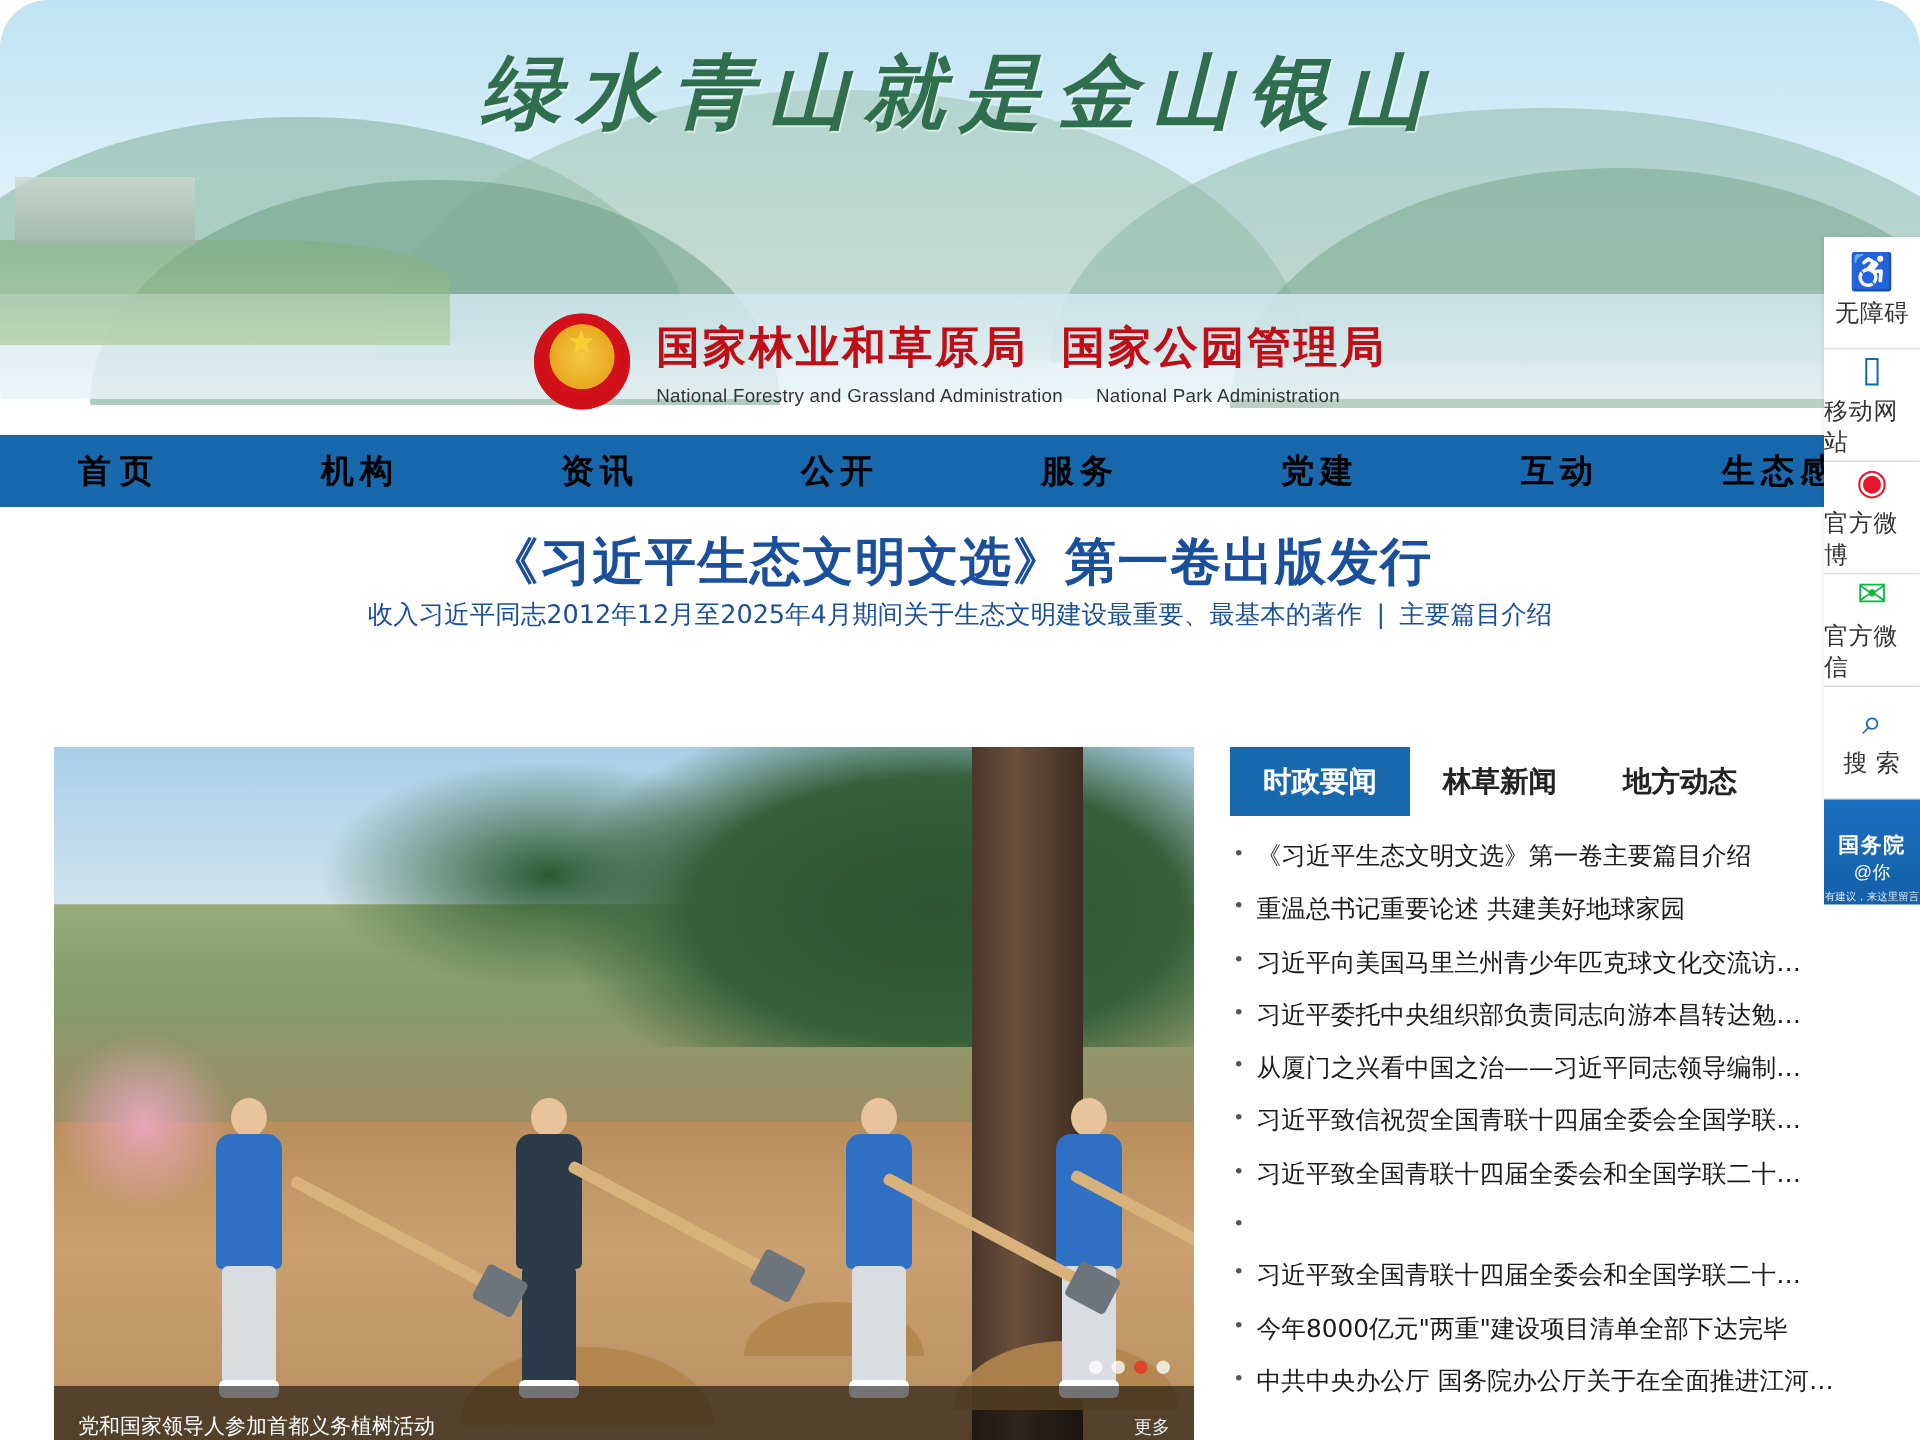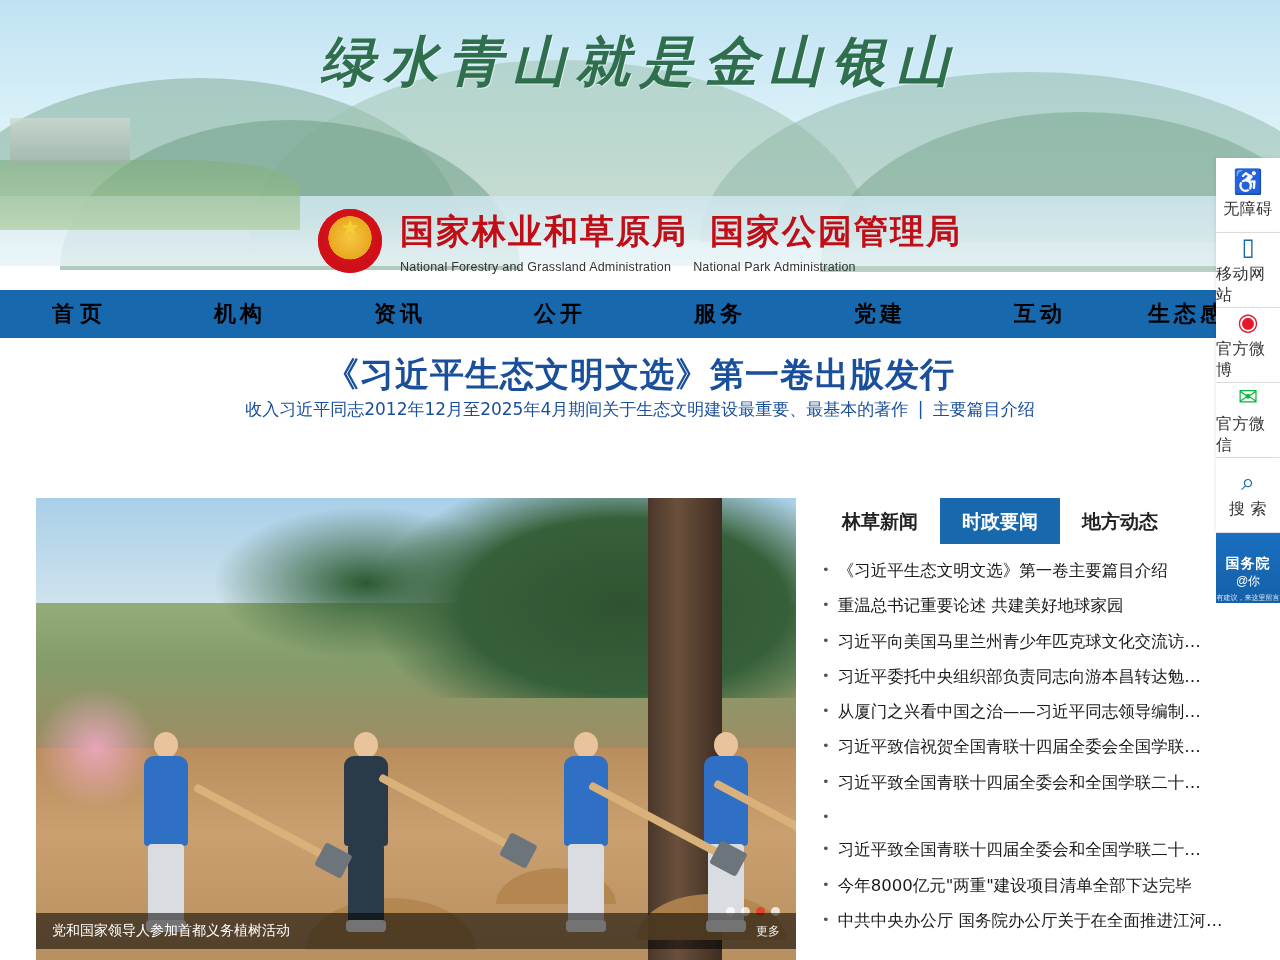--- a/index.html
+++ b/index.html
@@ -11,20 +11,21 @@
     position:relative;
   }
 
   
   .banner {
     position:relative; width:1280px; height:290px;
     background:
       linear-gradient(to bottom, rgba(255,255,255,0) 55%, rgba(255,255,255,0.96) 86%, #fff 100%),
       linear-gradient(to bottom, #bfe2f2 0%, #d6eef7 35%, #e8f4f8 60%, #f3f9fb 100%);
     overflow:hidden;
+    border-radius:32px;
   }
   .mtn {
     position:absolute; border-radius:50% 50% 0 0 / 100% 100% 0 0;
     opacity:.65;
   }
   .m1 { left:-60px; top:78px; width:520px; height:150px; background:#8fb8a8; }
   .m2 { left:250px; top:60px; width:620px; height:180px; background:#9ec3ae; opacity:.55;}
   .m3 { left:700px; top:72px; width:660px; height:170px; background:#8cb6a5; opacity:.5;}
   .m4 { left:60px; top:120px; width:460px; height:150px; background:#6f9e86; opacity:.55;}
   .m5 { left:820px; top:112px; width:520px; height:160px; background:#74a389; opacity:.5;}
@@ -61,21 +62,21 @@
     position:relative; flex:0 0 auto;
     box-shadow:0 0 0 2px #d4111a inset;
   }
   .emblem:after {
     content:"★"; position:absolute; left:0; right:0; top:6px;
     text-align:center; color:#f5d033; font-size:22px;
   }
   .title-block { text-align:left; }
   .title-cn {
     font-family:"DejaVu Sans", sans-serif;
-    font-size:34px; font-weight:700; color:#c00d16; letter-spacing:2px;
+    font-size:29px; font-weight:700; color:#c00d16; letter-spacing:2px;
     white-space:nowrap;
   }
   .title-cn .sp { display:inline-block; width:22px; }
   .title-en {
     font-size:12.5px; color:#333; margin-top:5px; letter-spacing:.2px;
     white-space:nowrap;
   }
   .title-en .sp2 { display:inline-block; width:22px; }
 
   
@@ -179,23 +180,23 @@
   .sv2 { left:335px; top:310px; }
   .sv3 { left:545px; top:318px; }
   .sv4 { left:670px; top:316px; }
   .mound {
     position:absolute; background:#b3854f; border-radius:50% 50% 0 0 / 100% 100% 0 0; opacity:.9;
   }
   .mo1 { left:270px; top:400px; width:170px; height:52px; }
   .mo2 { left:460px; top:370px; width:120px; height:36px; }
   .mo3 { left:600px; top:396px; width:150px; height:46px; }
   .caption-bar {
-    position:absolute; left:0; bottom:11px; width:760px; height:36px;
+    position:absolute; left:0; bottom:0; width:760px; height:36px;
     background:rgba(0,0,0,.55); color:#fff;
-    display:flex; align-items:center; justify-content:space-between;
+    display:flex; align-items:flex-end; justify-content:space-between;
     padding:0 16px; font-size:14px;
   }
   .caption-more { font-size:12px; color:#eee; }
   .dots {
     position:absolute; right:16px; bottom:44px; display:flex; gap:6px;
   }
   .dot { width:9px; height:9px; border-radius:50%; background:rgba(255,255,255,.75); }
   .dot.active { background:#e0452a; }
 
   
@@ -348,22 +349,22 @@
     </div>
 
     <div class="caption-bar">
       <span>党和国家领导人参加首都义务植树活动</span>
       <span class="caption-more">更多</span>
     </div>
   </div>
 
   <div class="news">
     <div class="tabs">
+      <div class="tab active">时政要闻</div>
       <div class="tab">林草新闻</div>
-      <div class="tab active">时政要闻</div>
       <div class="tab">地方动态</div>
     </div>
     <div class="news-list">
       <div class="news-item">
           <span class="bullet">•</span>
           <span class="txt">《习近平生态文明文选》第一卷主要篇目介绍</span>
         </div>
       <div class="news-item">
           <span class="bullet">•</span>
           <span class="txt">重温总书记重要论述 共建美好地球家园</span>

